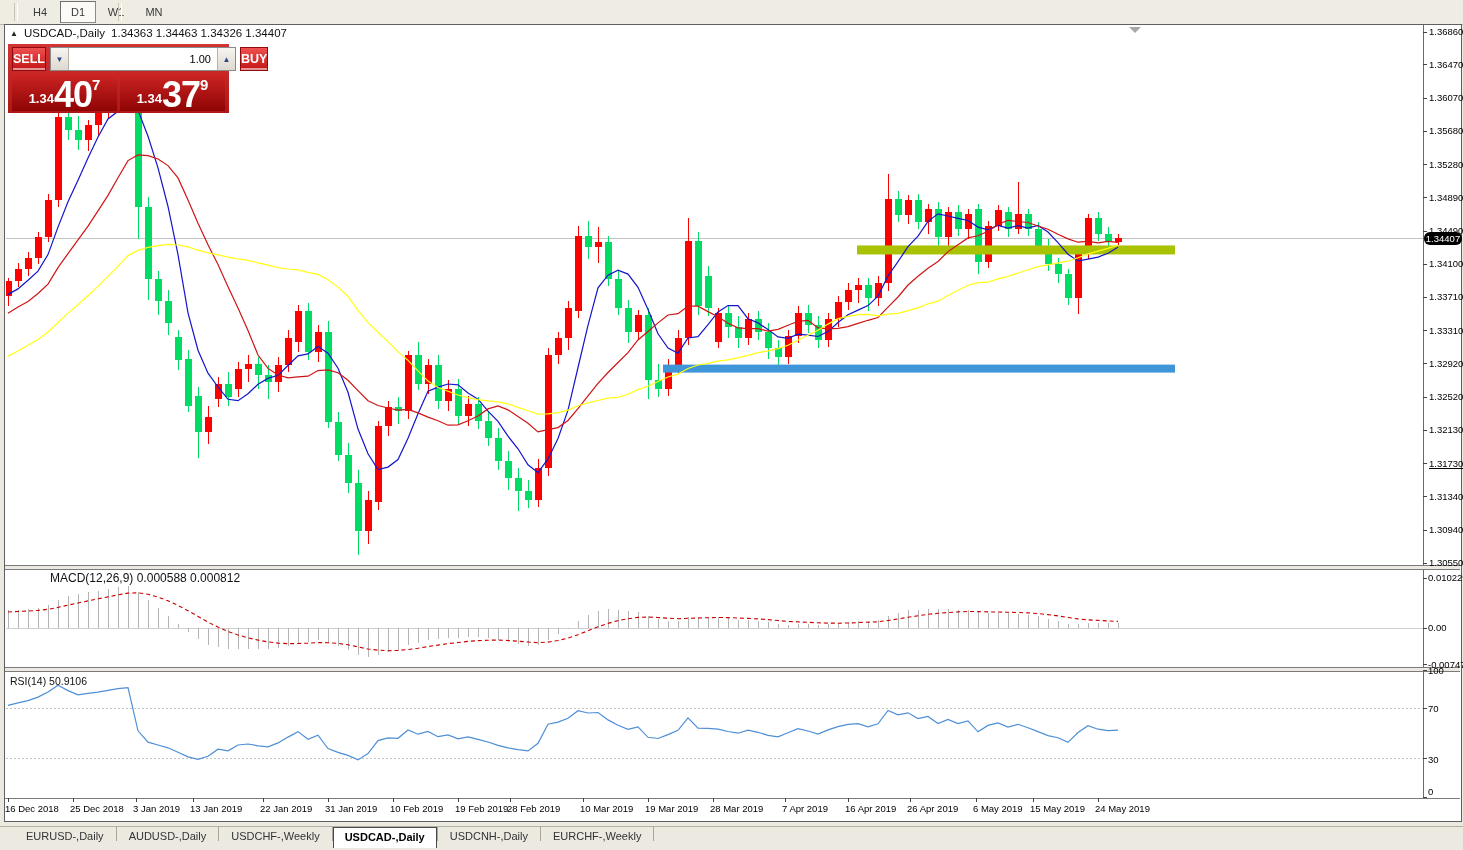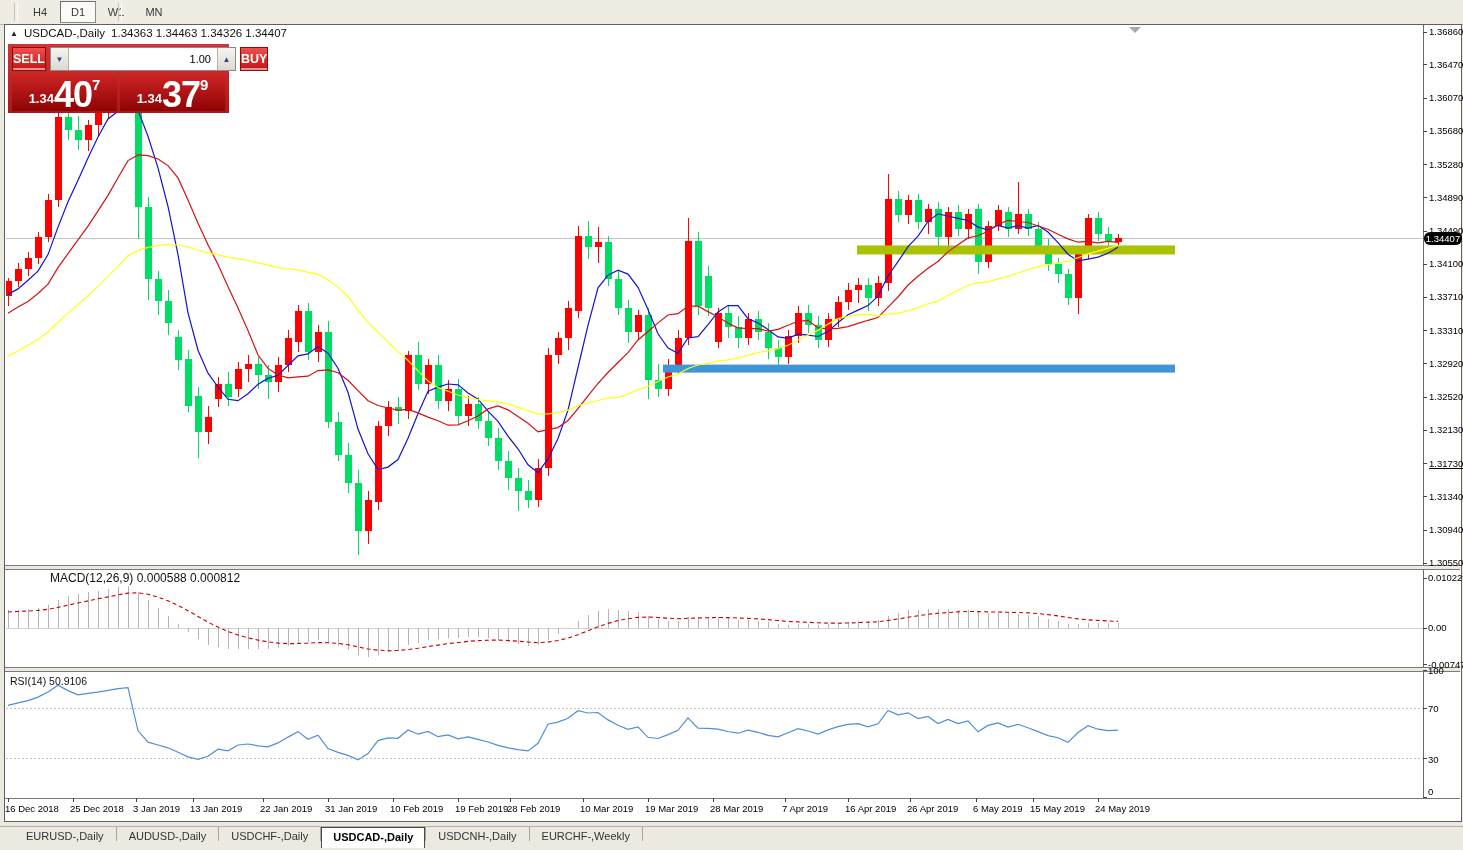--- a/index.html
+++ b/index.html
@@ -571,21 +571,21 @@
       <div class="date-label" style="left: 973px;">6 May 2019</div>
       <div class="date-label" style="left: 1030px;">15 May 2019</div>
       <div class="date-label" style="left: 1095px;">24 May 2019</div>
     </div>
 
   <div id="tabbar">
       <div class="tab">EURUSD-,Daily</div>
       <div class="tab-sep"></div>
       <div class="tab">AUDUSD-,Daily</div>
       <div class="tab-sep"></div>
-      <div class="tab">USDCHF-,Daily</div>
+      <div class="tab">USDCHF-,Weekly</div>
       <div class="tab-sep"></div>
       <div class="tab active">USDCAD-,Daily</div>
       <div class="tab-sep"></div>
       <div class="tab">USDCNH-,Daily</div>
       <div class="tab-sep"></div>
       <div class="tab">EURCHF-,Weekly</div>
       <div class="tab-sep"></div>
     </div>
 
 </div>

